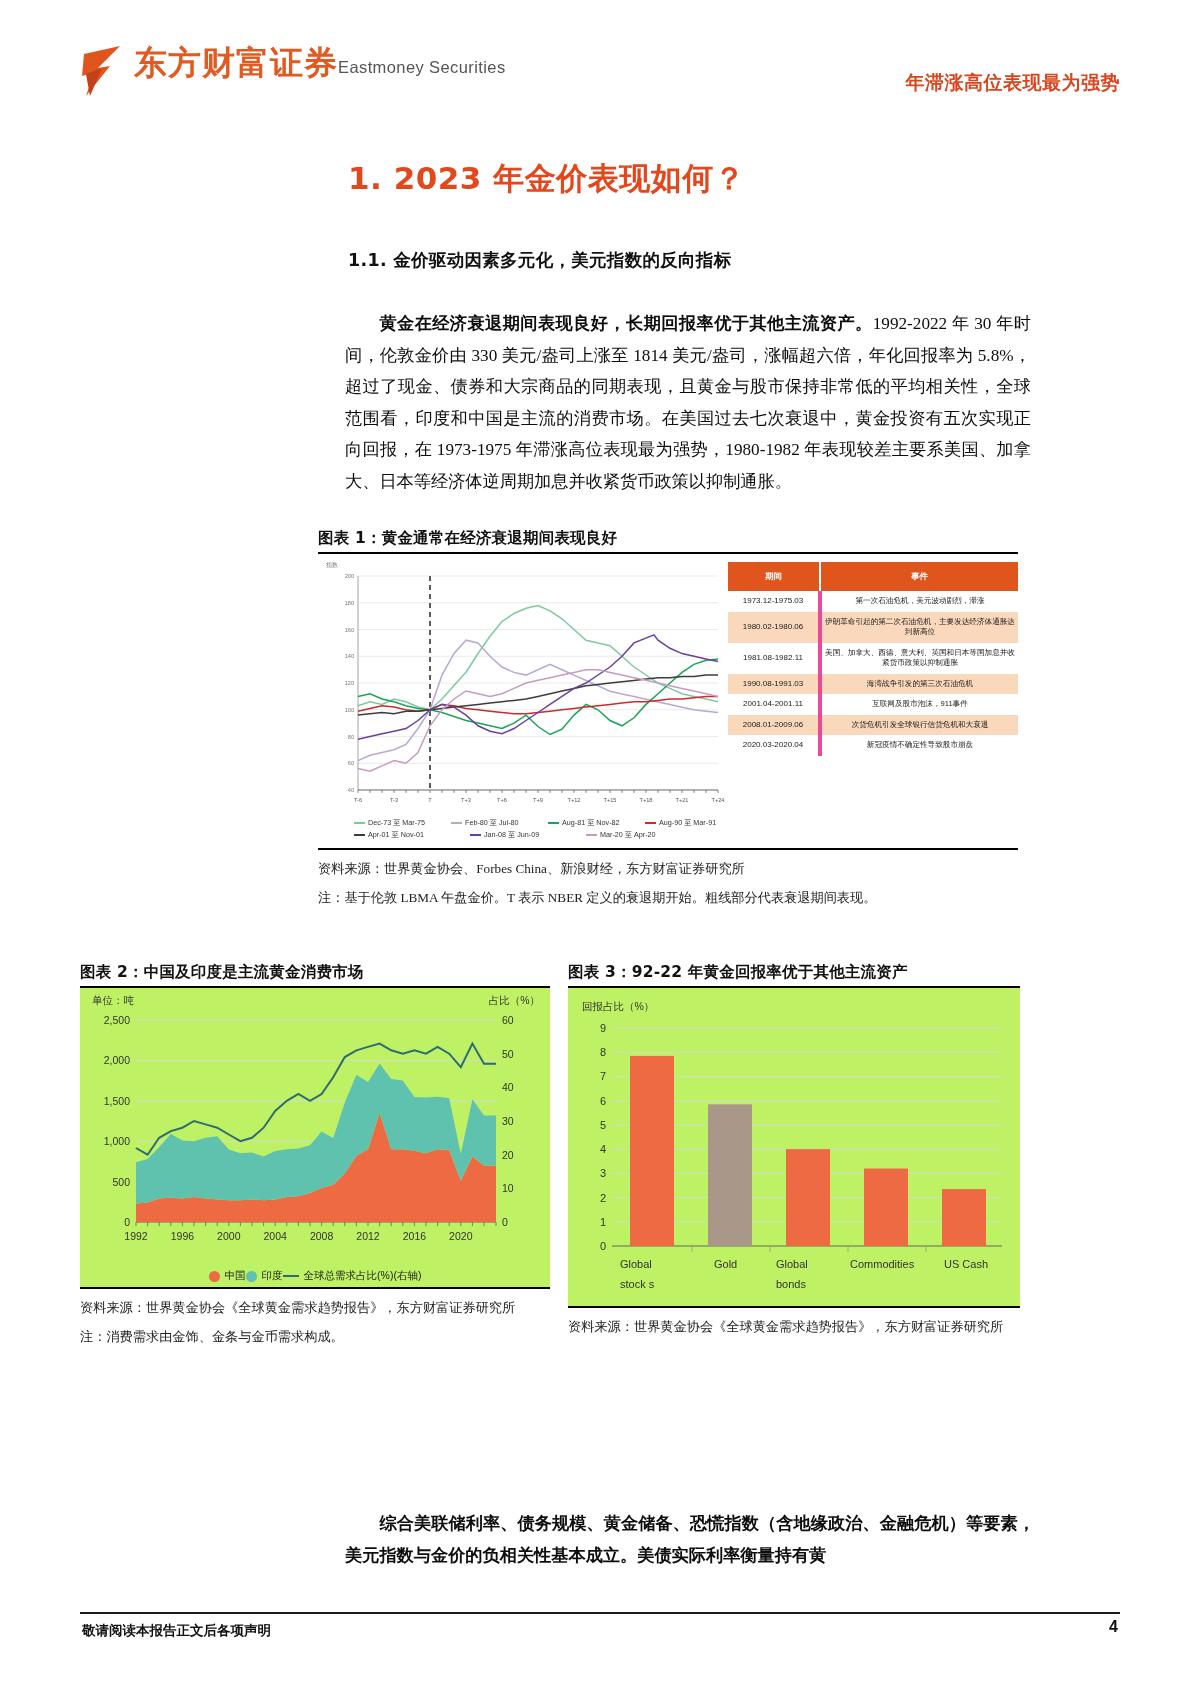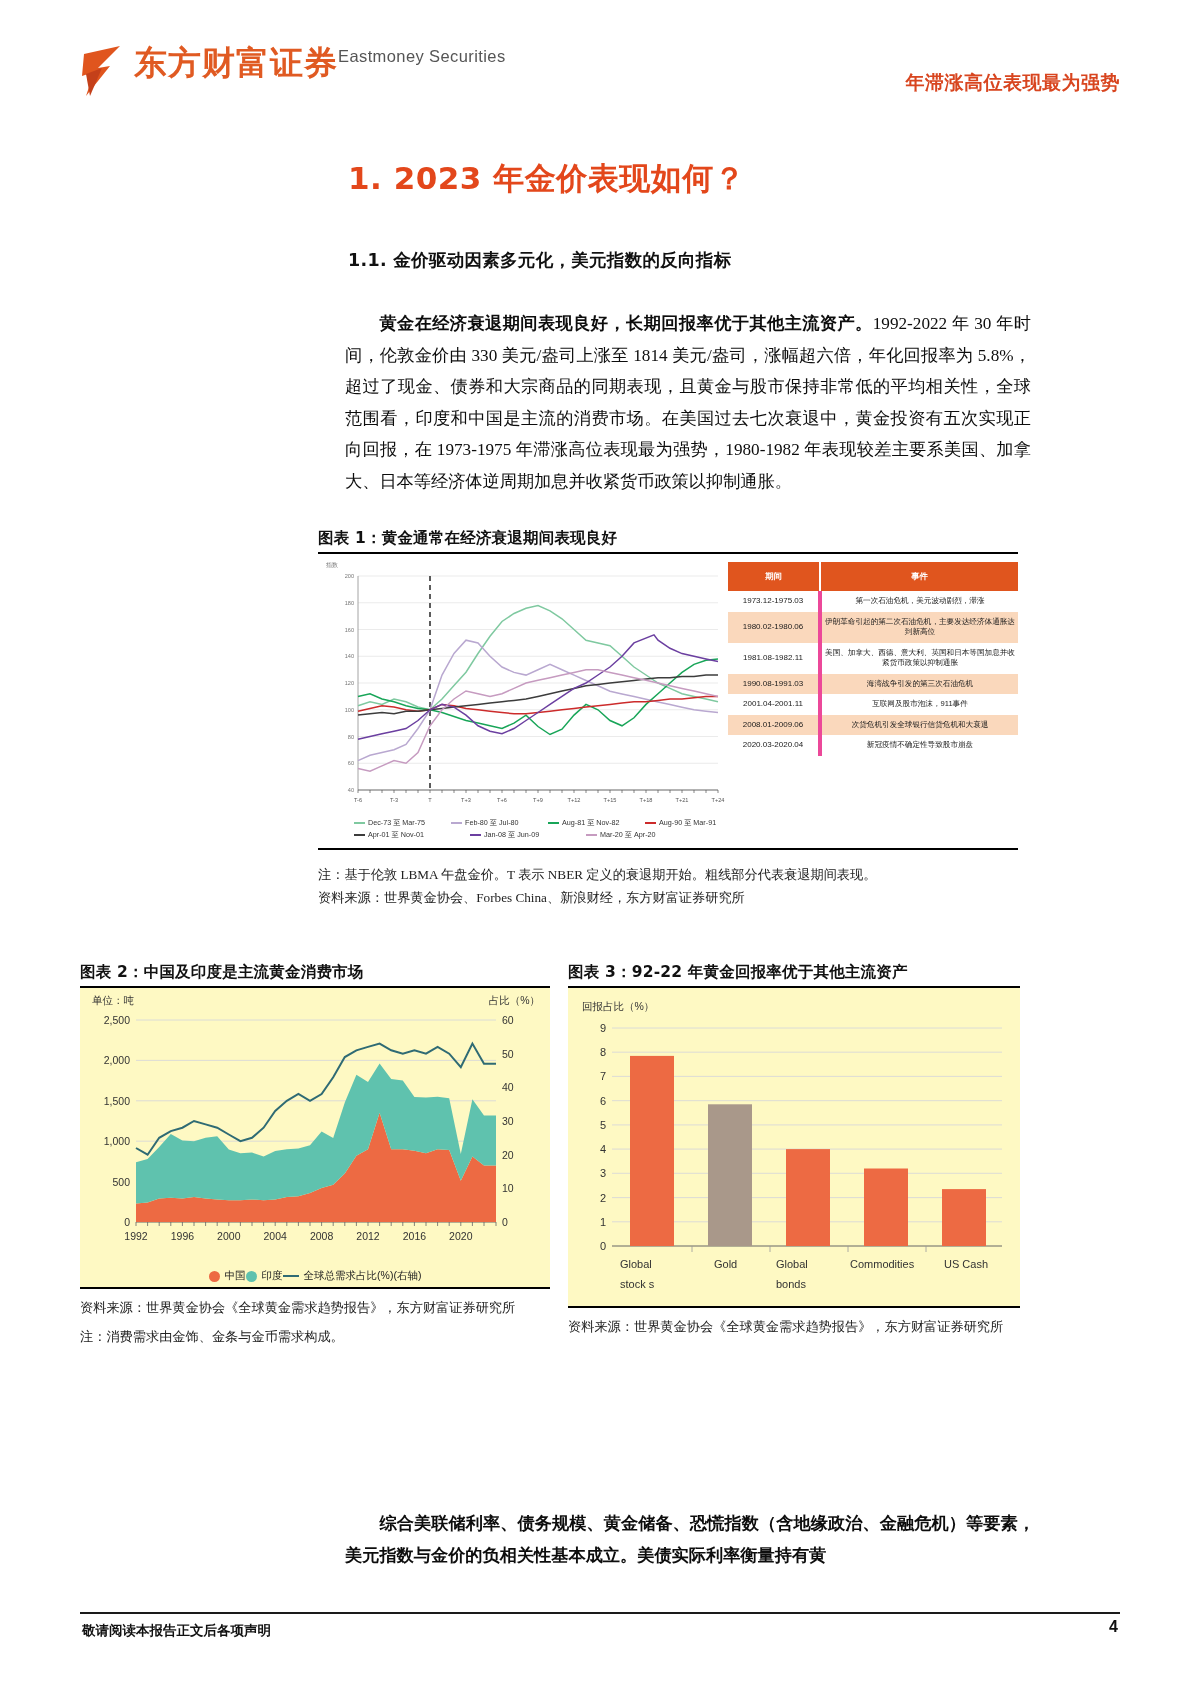--- a/index.html
+++ b/index.html
@@ -21,21 +21,21 @@
   .logo-wrap { position:absolute; left:0; top:0; display:flex; align-items:flex-start; }
   .logo-mark { width:48px; height:60px; margin-right:6px; position:relative; }
   .logo-text { display:flex; flex-direction:row; }
   .logo-cn {
     font-family:"DejaVu Sans", sans-serif;
     font-weight:bold; font-size:33px; color:#E05A22; letter-spacing:1px;
     line-height:38px;
   }
   .logo-en {
     font-family:"Liberation Sans", sans-serif;
-    font-size:16.5px; color:#555; letter-spacing:0.4px; line-height:20px; margin-top:2px;
+    font-size:16.5px; color:#555; letter-spacing:0.4px; line-height:20px; margin-top:13px;
   }
   .header-right {
     position:absolute; right:0; top:26px;
     font-family:"DejaVu Sans", sans-serif;
     font-weight:bold; font-size:19px; color:#D8451F; letter-spacing:0.5px;
   }
 
   
   .h1 {
     position:absolute; left:348px; top:158px;
@@ -111,21 +111,21 @@
     font-size:7.6px; color:#1a1a1a; padding:5px 3px; text-align:center;
     line-height:10.5px; border-right:4px solid #ec4899;
   }
   table.evt td:last-child { border-right:none; }
   table.evt tr.alt td { background:#FAD8BC; }
   table.evt td.date { white-space:nowrap; width:92px; font-size:8px; }
 
   
   #fig2 { position:absolute; left:80px; top:962px; width:470px; }
   #fig3 { position:absolute; left:568px; top:962px; width:452px; }
-  .chart-box { background:#fef9c3; padding:6px 4px 4px 4px; }
+  .chart-box { background:#bef264; padding:6px 4px 4px 4px; }
   .cap-sm {
     font-family:"Liberation Sans", sans-serif; font-size:10.5px; color:#333;
   }
   .f2-legend {
     display:flex; justify-content:center; align-items:center; 
     font-family:"Liberation Sans", sans-serif; font-size:10.5px; color:#222; margin-top:1px;
   }
   .f2-legend .item { display:flex; align-items:center; gap:5px; }
   .dot { width:11px; height:11px; border-radius:50%; }
   .linesw { width:16px; height:2.4px; background:#2F6B74; }
@@ -340,22 +340,22 @@
               <tr>
                 <td class="date">2020.03-2020.04</td>
                 <td>新冠疫情不确定性导致股市崩盘</td>
               </tr>
             </tbody>
           </table>
         </div>
       </div>
     </div>
     <div style="border-top:2.4px solid #000; margin-top:6px; padding-top:7px;">
+      <div class="src">资料来源：世界黄金协会、Forbes China、新浪财经，东方财富证券研究所</div>
       <div class="src" style="margin-top:6px;">注：基于伦敦 LBMA 午盘金价。T 表示 NBER 定义的衰退期开始。粗线部分代表衰退期间表现。</div>
-      <div class="src">资料来源：世界黄金协会、Forbes China、新浪财经，东方财富证券研究所</div>
     </div>
   </div>
 
   <div id="fig2">
     <div class="fig-title">图表 2：中国及印度是主流黄金消费市场</div>
     <div style="border-top:2.4px solid #000;">
       <div class="chart-box">
         <div style="display:flex; justify-content:space-between; padding:0 6px 2px 8px;">
           <span class="cap-sm">单位：吨</span>
           <span class="cap-sm">占比（%）</span>

